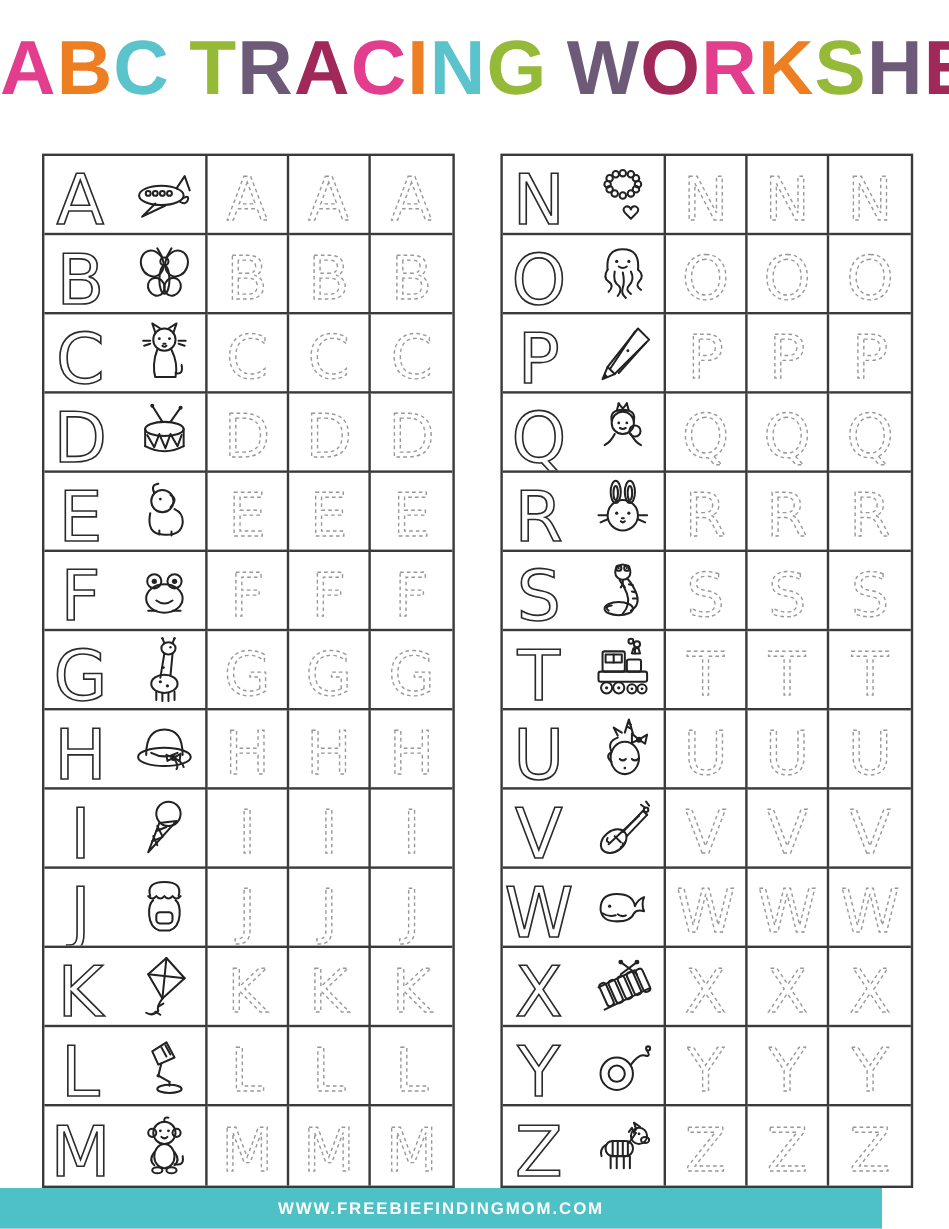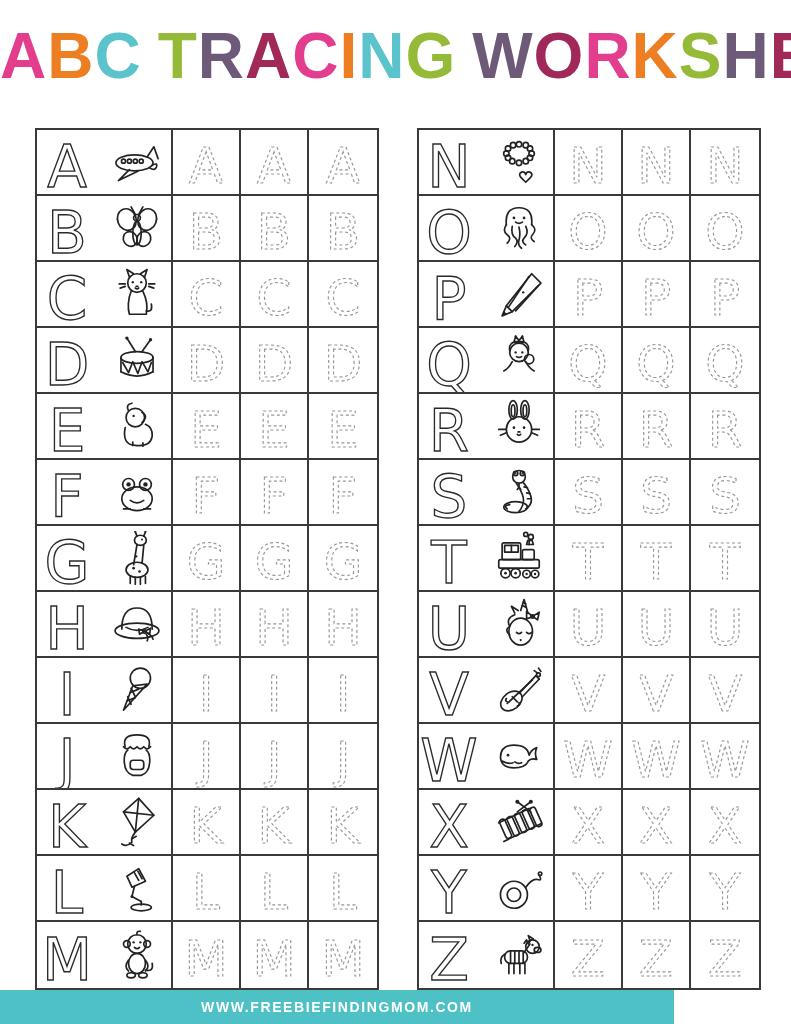--- a/index.html
+++ b/index.html
@@ -39,21 +39,21 @@
     fill:none;stroke:#2b2b2b;stroke-width:1.35px;
   }
   .traceletter text{
     font-family:"DejaVu Sans", sans-serif;font-size:50px;
     fill:none;stroke:#999999;stroke-width:1.15px;stroke-dasharray:3 2.6;
   }
   svg.art{flex:none;}
   .art *{stroke:#222;stroke-width:2;fill:none;stroke-linecap:round;stroke-linejoin:round;}
   .art .f{fill:#222;stroke:none;}
   .footer{
-    position:absolute;left:0;bottom:0;width:674px;height:34px;
+    position:absolute;left:0;bottom:0;width:735px;height:34px;
     display:flex;align-items:center;justify-content:center;
   }
   .footer-text{
     font-size:14px;letter-spacing:1.6px;font-weight:bold;
   }
 </style>
 </head>
 <body>
 
 <div class="title"><span class="tl" style="color: rgb(226, 62, 141);">A</span><span class="tl" style="color: rgb(238, 126, 34);">B</span><span class="tl" style="color: rgb(90, 195, 203);">C</span><span class="sp"></span><span class="tl" style="color: rgb(148, 186, 56);">T</span><span class="tl" style="color: rgb(109, 90, 121);">R</span><span class="tl" style="color: rgb(161, 41, 90);">A</span><span class="tl" style="color: rgb(226, 62, 141);">C</span><span class="tl" style="color: rgb(238, 126, 34);">I</span><span class="tl" style="color: rgb(90, 195, 203);">N</span><span class="tl" style="color: rgb(148, 186, 56);">G</span><span class="sp"></span><span class="tl" style="color: rgb(109, 90, 121);">W</span><span class="tl" style="color: rgb(161, 41, 90);">O</span><span class="tl" style="color: rgb(226, 62, 141);">R</span><span class="tl" style="color: rgb(238, 126, 34);">K</span><span class="tl" style="color: rgb(148, 186, 56);">S</span><span class="tl" style="color: rgb(109, 90, 121);">H</span><span class="tl" style="color: rgb(161, 41, 90);">E</span><span class="tl" style="color: rgb(226, 62, 141);">E</span><span class="tl" style="color: rgb(238, 126, 34);">T</span></div>

